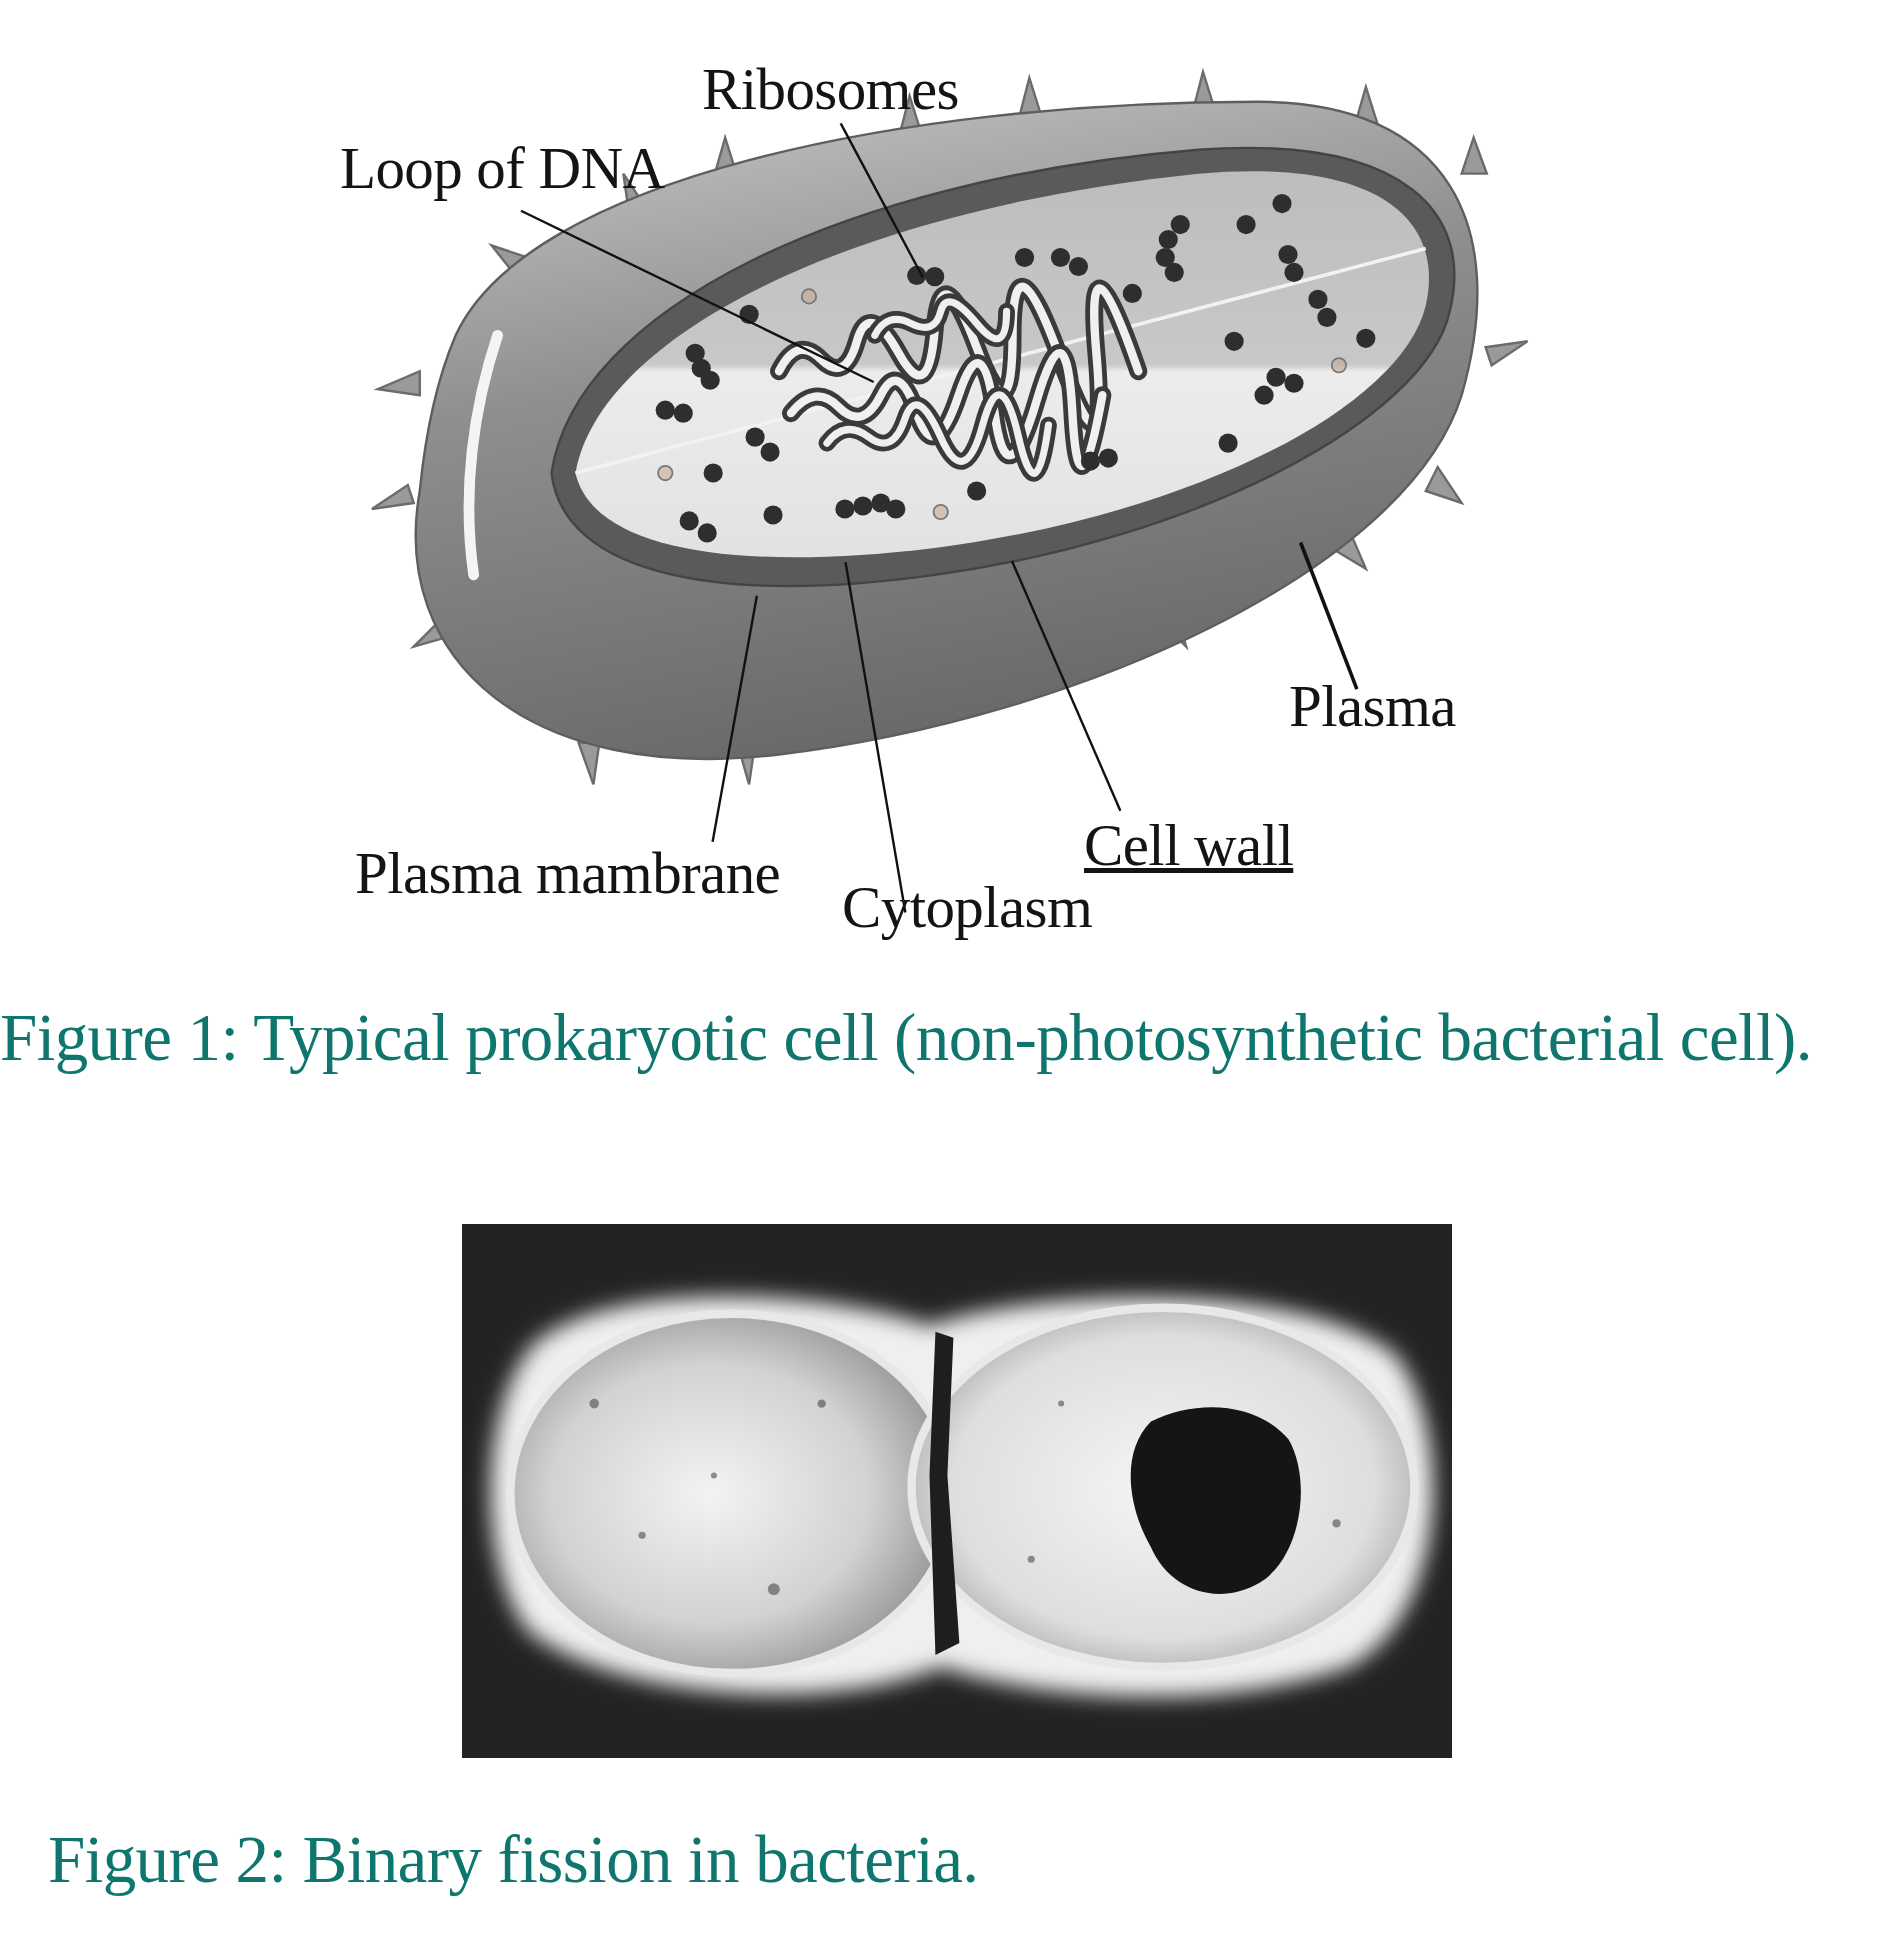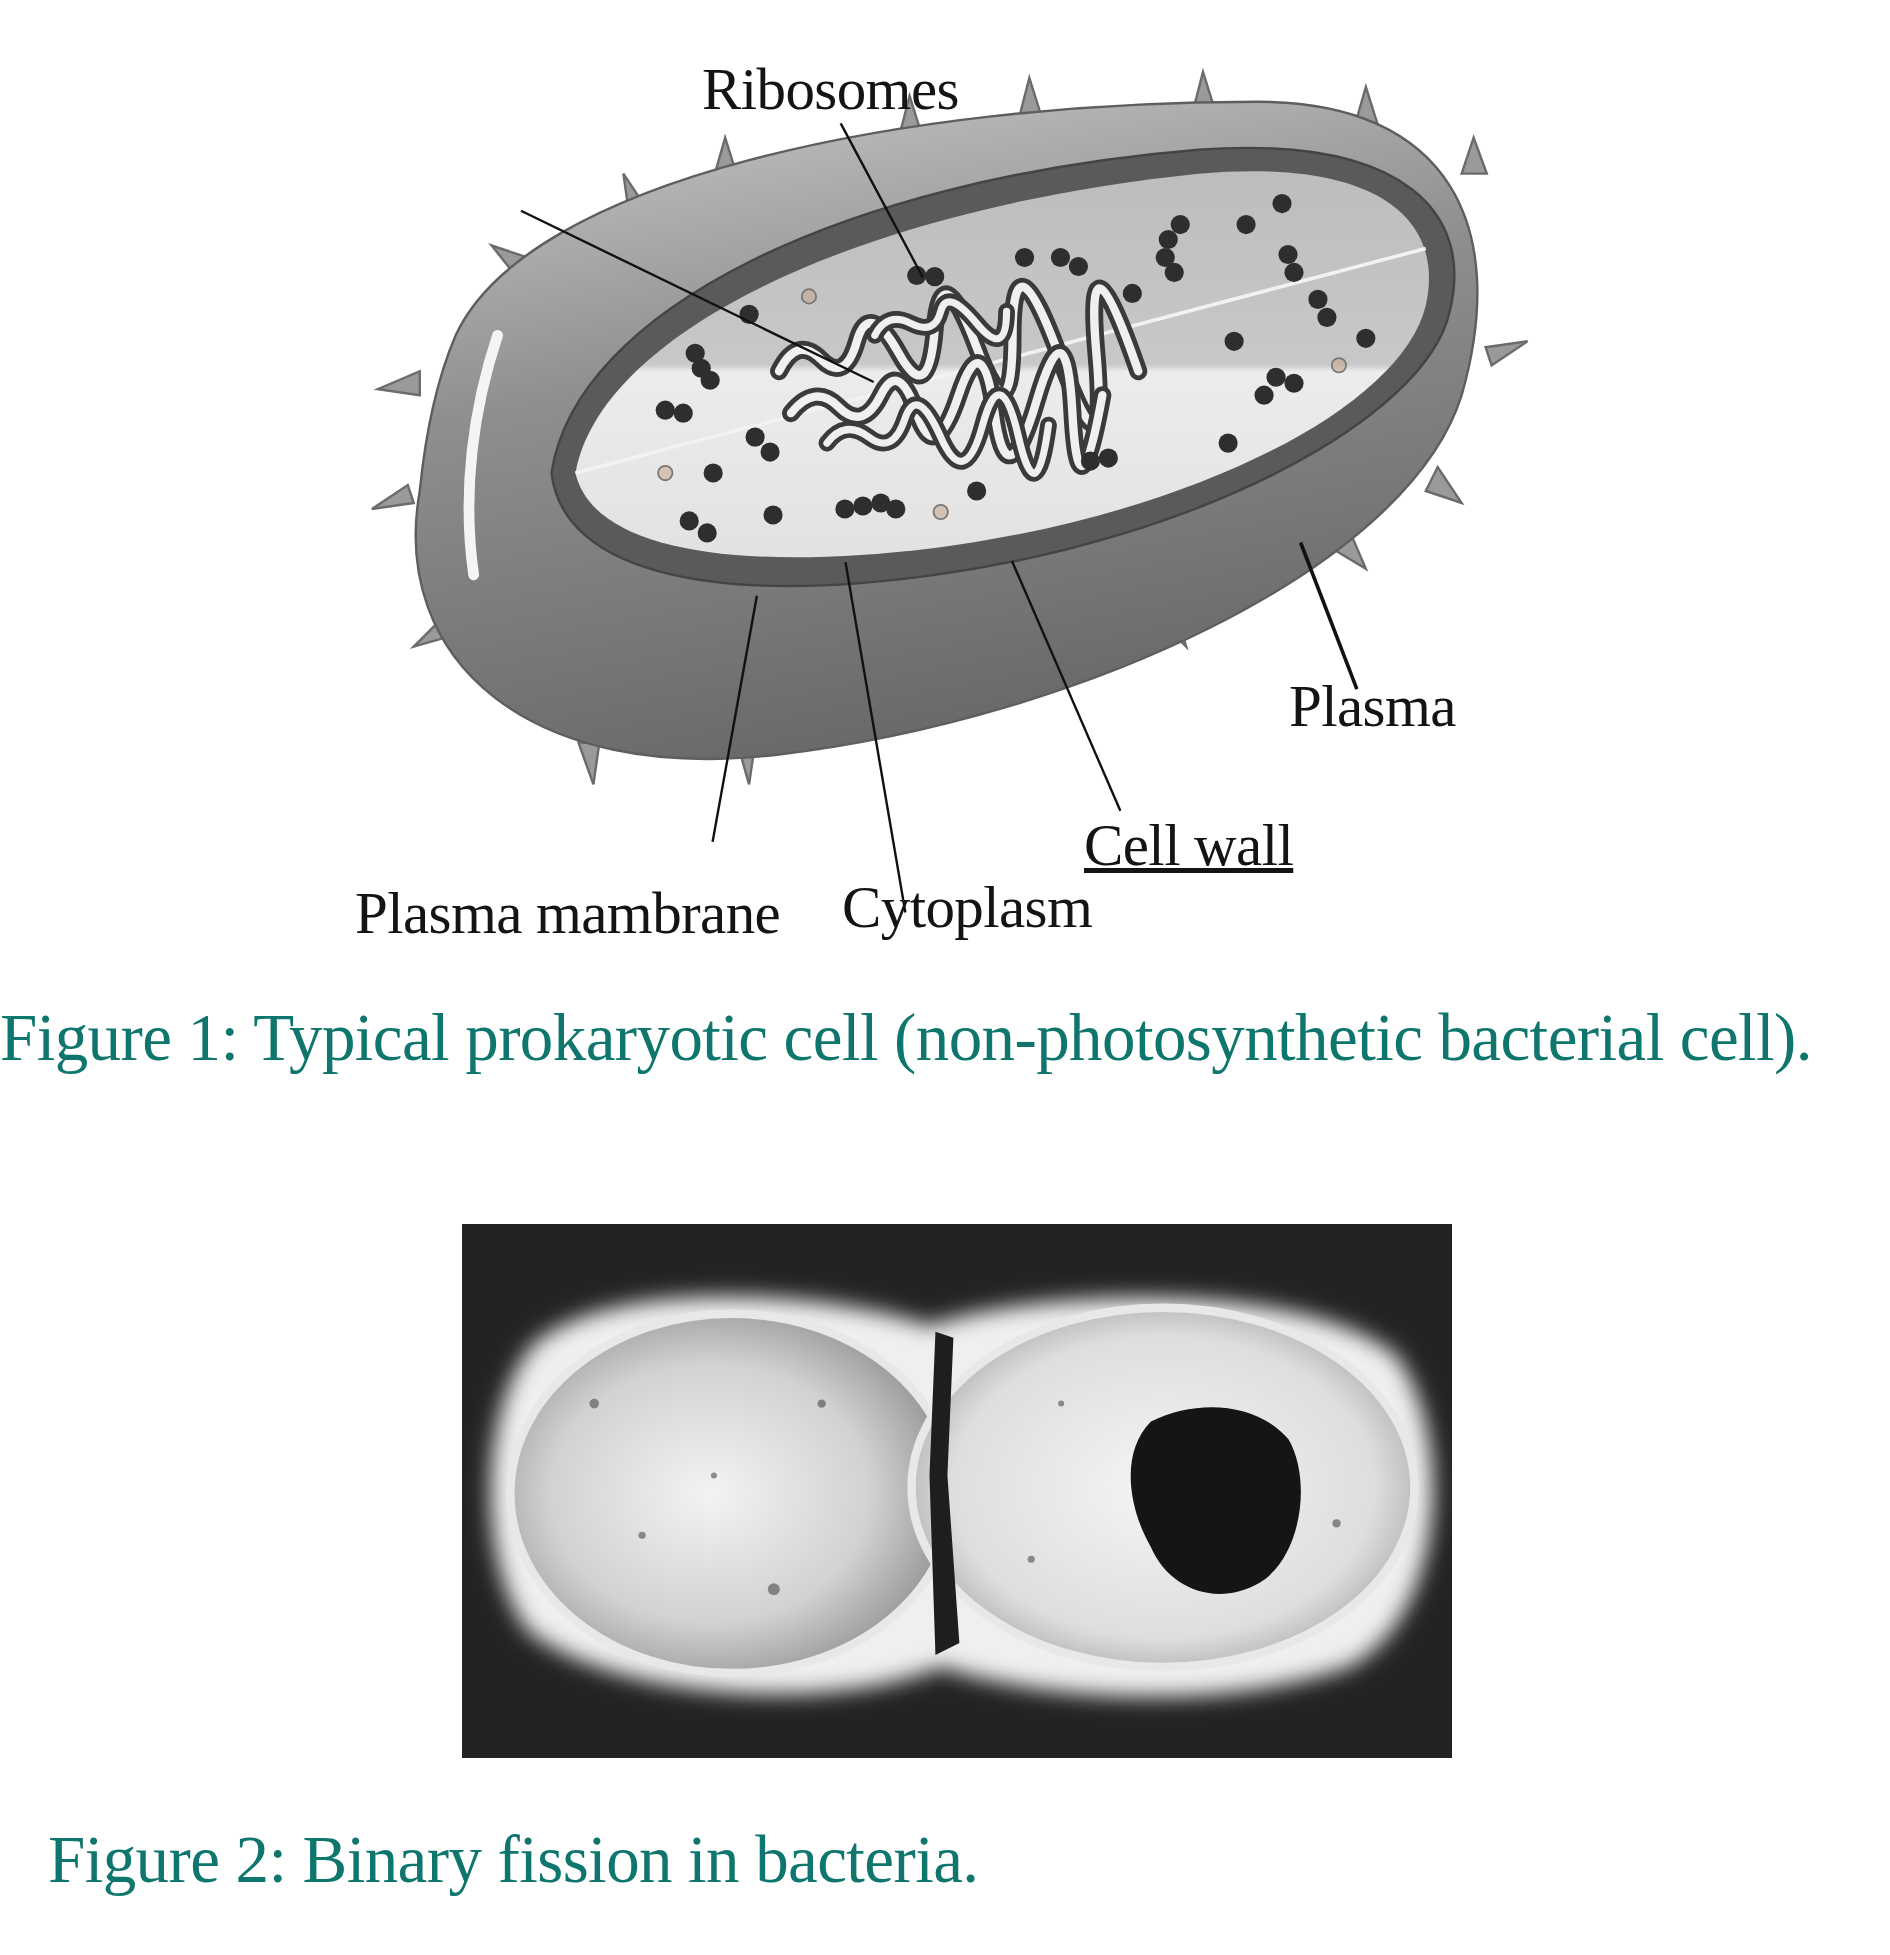--- a/index.html
+++ b/index.html
@@ -126,23 +126,24 @@
       <line x1="1403" y1="206" x2="1540" y2="463"></line>
       <line x1="869" y1="352" x2="1458" y2="638"></line>
       <line x1="2171" y1="906" x2="2265" y2="1151" stroke-width="6"></line>
       <line x1="1689" y1="937" x2="1870" y2="1354"></line>
       <line x1="1411" y1="939" x2="1511" y2="1524"></line>
       <line x1="1263" y1="995" x2="1189" y2="1406"></line>
     </g>
   </svg>
 
   <div class="label" style="left:702px; top:60px;">Ribosomes</div>
+  <div class="label" style="left:340px; top:139px;">Loop of DNA</div>
   <div class="label" style="left:1289px; top:677px;">Plasma</div>
   <div class="label" style="left:1084px; top:816px;text-decoration:underline;">Cell wall</div>
-  <div class="label" style="left:355px; top:884px;">Plasma mambrane</div>
+  <div class="label" style="left:355px; top:844px;">Plasma mambrane</div>
   <div class="label" style="left:842px; top:878px;">Cytoplasm</div>
 </div>
 
 <div class="caption" style="top:1004px;">Figure 1: Typical prokaryotic cell (non-photosynthetic bacterial cell).</div>
 
 <div class="micro">
   <svg width="990" height="534" viewBox="0 0 1652 892">
     <defs>
       <radialGradient id="haloG" cx="0.5" cy="0.5" r="0.5">
         <stop offset="0.8" stop-color="#f2f2f2"></stop>

